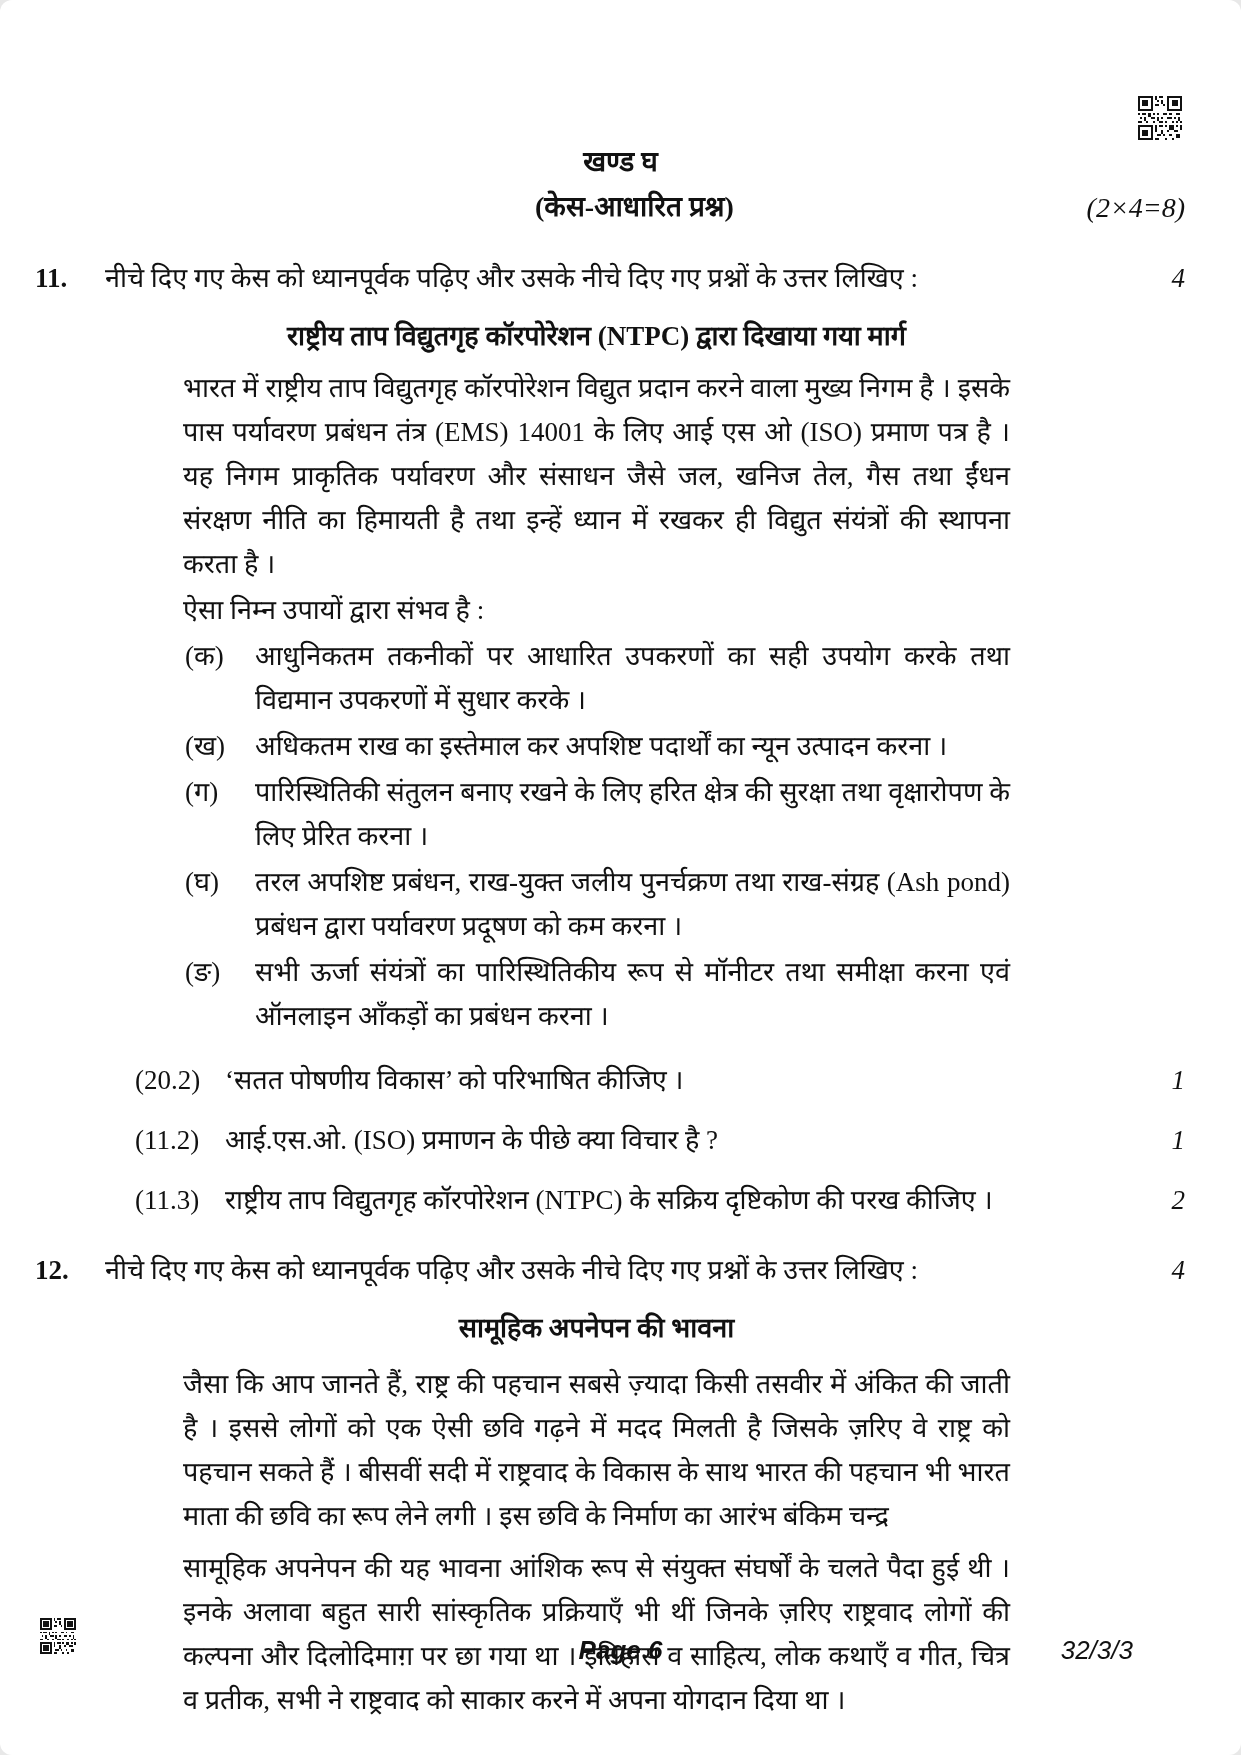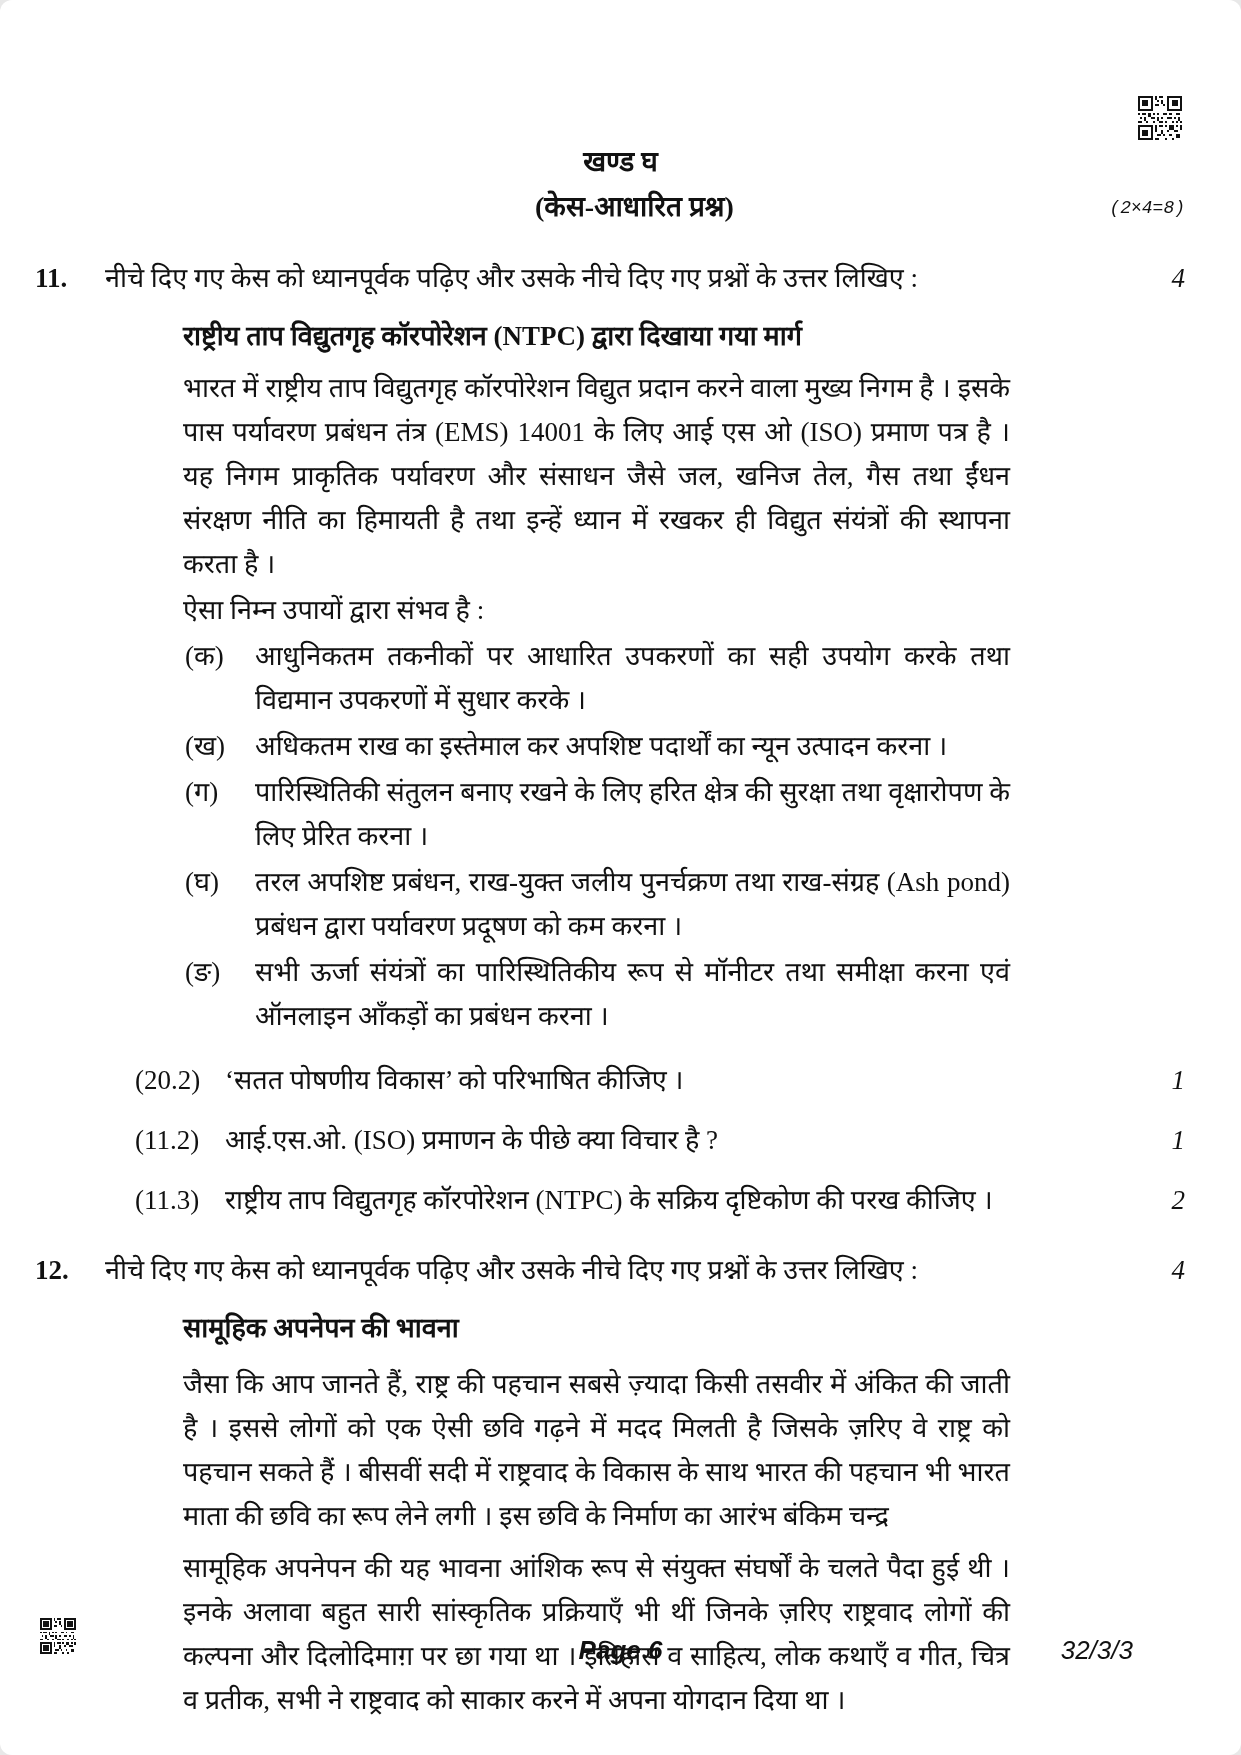--- a/index.html
+++ b/index.html
@@ -35,22 +35,21 @@
     font-weight: bold;
     font-size: 28px;
     line-height: 42px;
   }
   .marks-scheme {
     position: absolute;
     top: 0;
     right: 56px;
     font-style: italic;
     font-weight: normal;
-    font-size: 18px;
-    font-family: Liberation Mono, monospace;
+    font-size: 28px;
   }
 
   .q-row {
     position: relative;
     margin-top: 28px;
     padding-left: 35px;
     padding-right: 190px;
   }
   .q-num {
     display: inline-block;
@@ -67,20 +66,21 @@
     position: absolute;
     top: 0;
     right: 56px;
     font-style: italic;
   }
 
   .case-title {
     margin-top: 14px;
     margin-left: 183px;
     width: 827px;
+    text-align: center;
     font-weight: bold;
   }
   .case-para {
     margin-top: 8px;
     margin-left: 183px;
     width: 827px;
     text-align: justify;
     text-justify: inter-word;
   }
   .case-para.plain { text-align: left; margin-top: 2px; }

